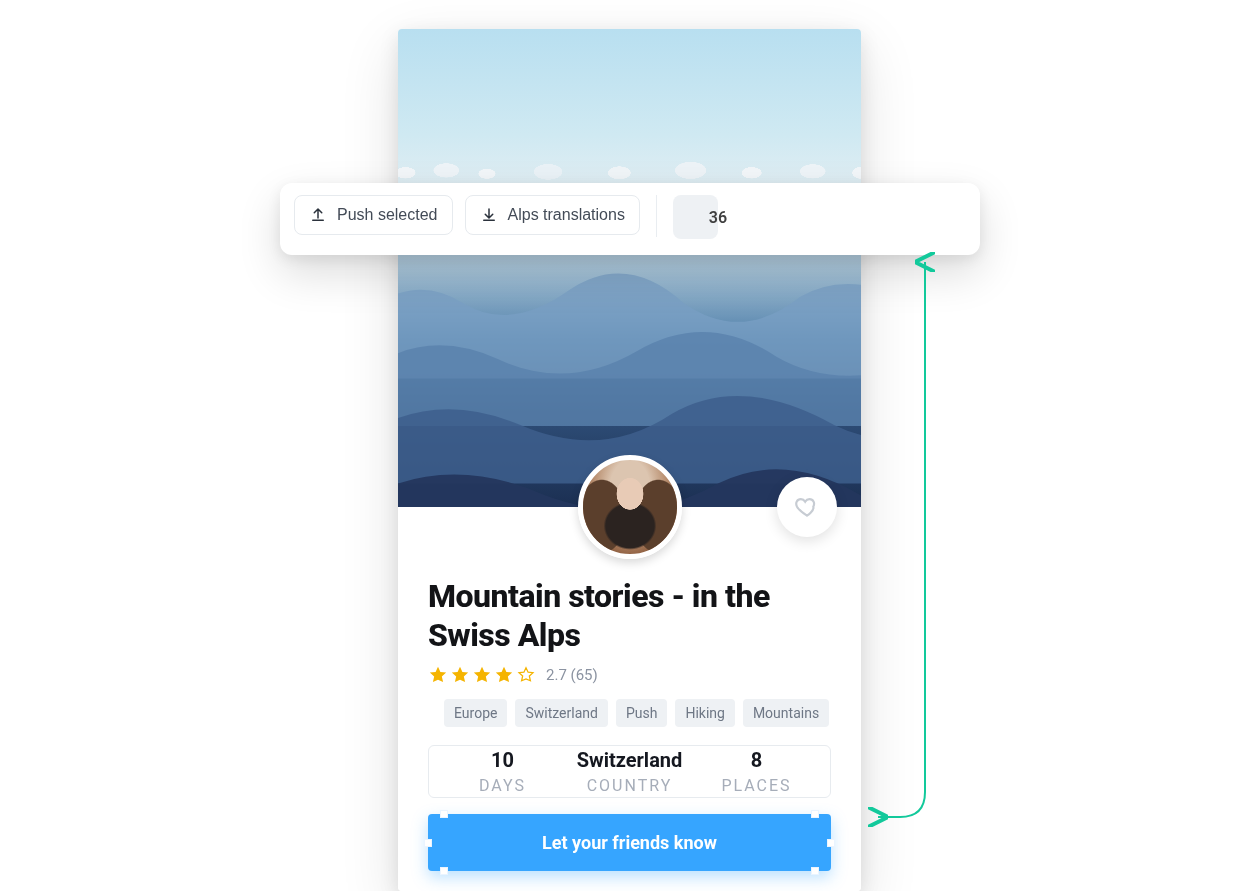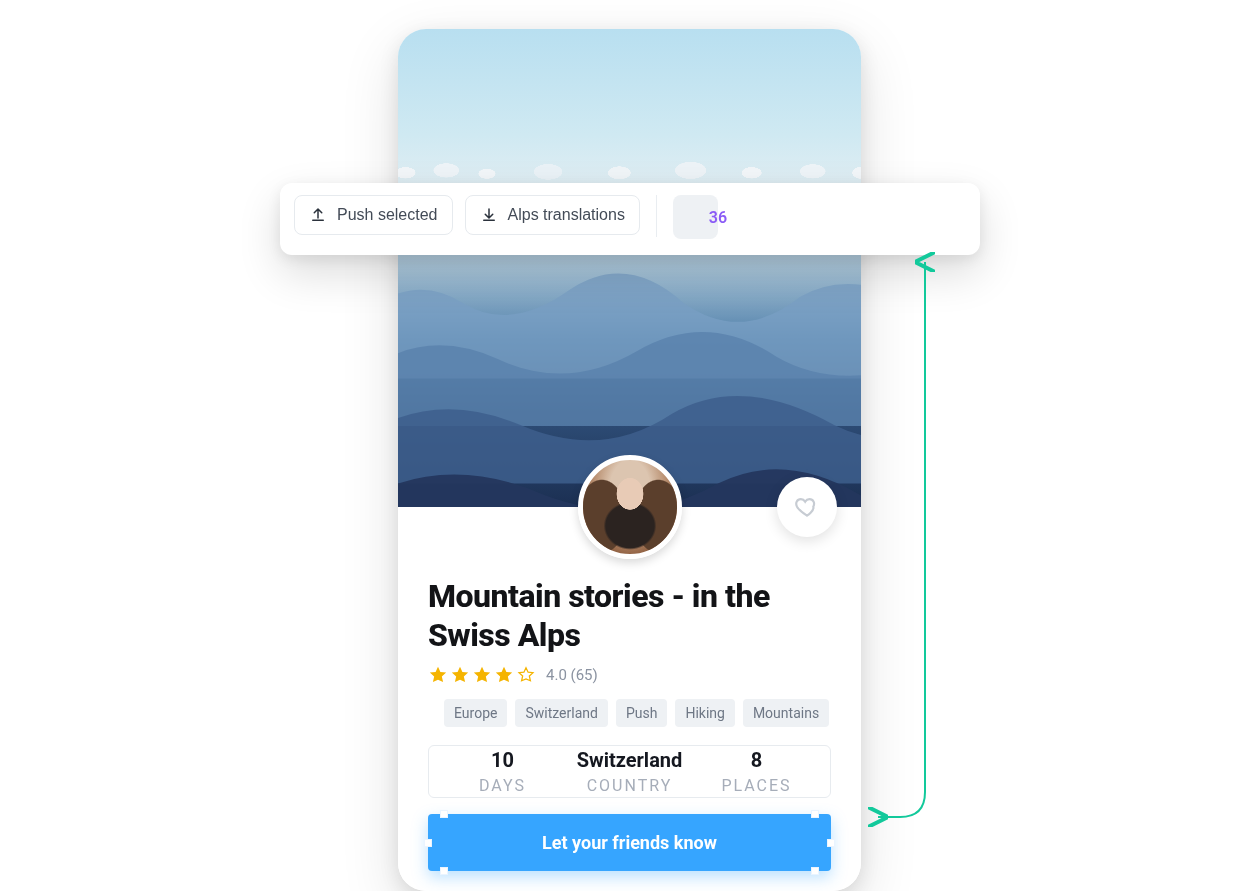--- a/index.html
+++ b/index.html
@@ -4,21 +4,21 @@
 <style>
   * { box-sizing: border-box; margin: 0; padding: 0; }
   html, body { width: 1260px; height: 891px; font-family: -apple-system, BlinkMacSystemFont, "Segoe UI", Roboto, Helvetica, Arial, sans-serif; background: #fff; }
   .stage { position: relative; width: 1260px; height: 891px; }
 
   
   .device {
     position: absolute;
     left: 398px; top: 29px;
     width: 463px; height: 862px;
-    border-radius: 28px;
+    border-radius: 4px;
     overflow: hidden;
     background: #fff;
     box-shadow: 0 20px 60px rgba(0,0,0,0.12), 0 6px 20px rgba(0,0,0,0.10);
   }
 
   
   .hero {
     position: relative;
     width: 100%; height: 478px;
     background: linear-gradient(to bottom, #b8dff0 0%, #cfe9f2 22%, #e2eef3 34%, #a9c6da 50%, #4f7ea8 65%, #2f4f79 80%, #1b2f52 100%);
@@ -141,21 +141,21 @@
     flex:1; min-width:120px;
     border:1px solid #e6eaee; border-radius:8px;
     padding: 10px 12px; color:#2b323c; font-size:16px;
     display:flex; align-items:center; justify-content:space-between;
     background:#fff;
   }
   .key-pill .lock { margin-left:10px; color:#2b323c; }
   .count {
     width:37px; height:44px; border-radius:8px; background:#eef1f4;
     display:flex; align-items:center; justify-content:center;
-    color:#8b5cf6; font-weight:600;padding-left:45px;
+    color:#404040; font-weight:600;padding-left:45px;
   }
 
   
   .connector { position:absolute; left: 870px; top: 252px; width: 90px; height: 580px; pointer-events:none; }
   .connector svg { width:100%; height:100%; overflow:visible; }
 
   
   .icon { display:inline-flex; }
 </style>
 </head>
@@ -212,21 +212,21 @@
                 <path fill="#f5b400" d="M12 2l2.9 6.3 6.9.7-5.2 4.7 1.5 6.8L12 17.8 5.9 20.5l1.5-6.8L2.2 9l6.9-.7L12 2z"></path>
               </svg>
             </span>
           <span class="icon">
               <svg width="20" height="20" viewBox="0 0 24 24">
                 <path fill="none" stroke="#f5b400" stroke-width="1.5" d="M12 3.2l2.5 5.4 5.9.6-4.4 4 1.3 5.8L12 16.8 6.7 19l1.3-5.8-4.4-4 5.9-.6L12 3.2z"></path>
               </svg>
             </span>
         </div>
         <span class="rating-text">
-          <span>4.0</span>
+          <span>2.7</span>
           (<span>65</span>)
         </span>
       </div>
 
       <div class="tags">
         <span class="tag">Europe</span>
         <span class="tag">Switzerland</span>
         <span class="tag">Push</span>
         <span class="tag">Hiking</span>
         <span class="tag">Mountains</span>

